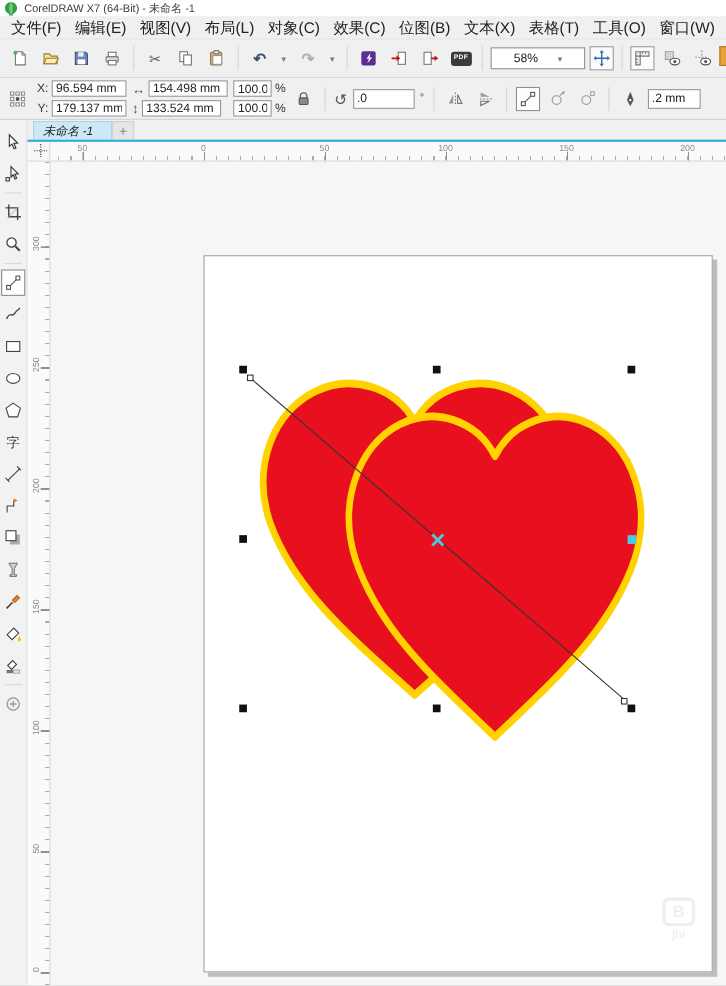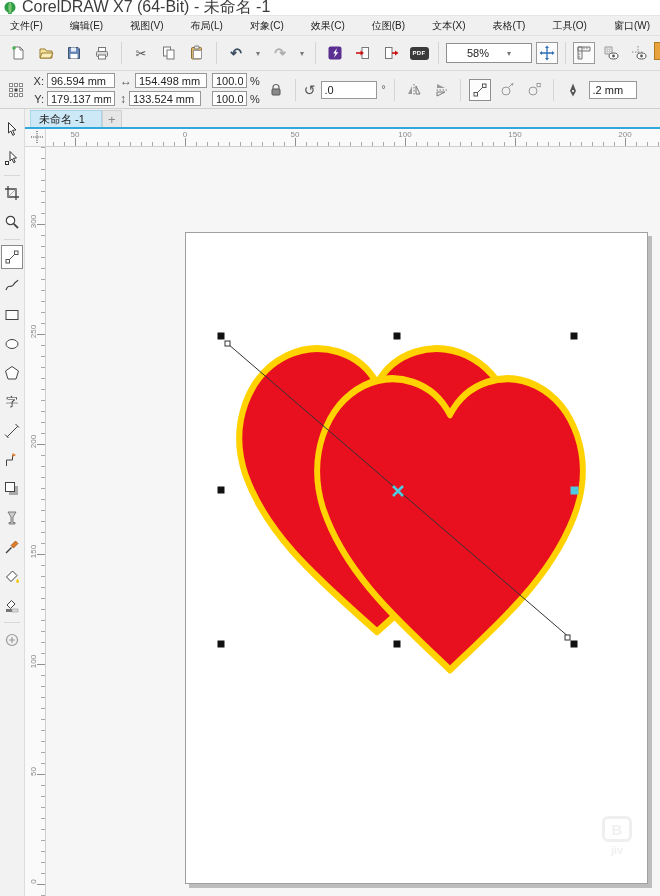--- a/index.html
+++ b/index.html
@@ -4,25 +4,25 @@
 <style>
   * { margin:0; padding:0; box-sizing:border-box; }
   html,body { background:#ccc; }
   #app {
     position:relative; width:660px; height:896px; overflow:hidden;
     background:#f0f0f0; font-family:"Liberation Sans", sans-serif; color:#333;
   }
   
   .titlebar { position:absolute; left:0; top:0; width:660px; height:16px;
     background:#fff; display:flex; align-items:center; gap:5px; padding-left:3px;
-    font-size:16px; color:#3c3c3c; border-bottom:1px solid #e5e5e5; }
+    font-size:10px; color:#3c3c3c; border-bottom:1px solid #e5e5e5; }
   
   .menubar { position:absolute; left:0; top:16px; width:660px; height:20px;
     background:#f0f0f0; display:flex; align-items:center; justify-content:space-between;
-    padding:0 10px; font-size:10px; color:#222; border-bottom:1px solid #e2e2e2; }
+    padding:0 10px; font-size:14px; color:#222; border-bottom:1px solid #e2e2e2; }
   .menu-item { cursor:default; white-space:nowrap; }
   
   .toolbar { position:absolute; left:0; top:36px; width:660px; height:35px;
     background:#f0f0f0; display:flex; align-items:center; gap:4px; padding-left:6px;
     border-bottom:1px solid #dadada; }
   .tbtn { width:24px; height:24px; display:flex; align-items:center; justify-content:center; }
   .tbtn-narrow { width:12px; height:24px; display:flex; align-items:center; justify-content:center; }
   .tsep { width:1px; height:22px; background:#d5d5d5; margin:0 3px; flex:none; }
   .glyph13 { font-size:13px; line-height:1; color:#555; }
   .glyph14 { font-size:14px; line-height:1; font-weight:bold; }
@@ -56,21 +56,21 @@
   .i16 { width:16px; height:16px; display:block; }
   .i14 { width:14px; height:14px; display:block; }
   
   .lower { position:absolute; left:0; top:109px; width:660px; height:787px; display:flex; }
   .toolbox { width:25px; background:#f2f2f2; border-right:1px solid #dcdcdc;
     display:flex; flex-direction:column; align-items:center; gap:5px; padding-top:8px; }
   .tool { width:22px; height:24px; display:flex; align-items:center; justify-content:center; }
   .tool.sel { border:1px solid #8a8a8a; background:#fff; }
   .tool-sep { width:16px; height:1px; background:#d8d8d8; flex:none; }
   .rightside { flex:1; display:flex; flex-direction:column; }
-  .tabbar { height:18px; background:#f0f0f0; display:flex; align-items:flex-end; padding-left:5px; }
+  .tabbar { height:18px; background:#f0f0f0; display:flex; align-items:flex-end; padding-left:5px;font-style:italic; }
   .doc-tab { height:17px; background:#cde9f7; border:1px solid #a8d4ec; border-bottom:none;
     font-size:11px; color:#1a1a1a; display:flex; align-items:center; padding:0 16px 0 8px; }
   .new-tab { width:20px; height:17px; background:#e6e6e6; border:1px solid #d0d0d0; border-bottom:none;
     color:#8a8a8a; font-size:13px; display:flex; align-items:center; justify-content:center; }
   .blueline { height:2px; background:#2fa8dc; }
   .rulerrow { height:18px; display:flex; }
   .corner { width:21px; height:18px; background:#f7f7f7; border-right:1px solid #d5d5d5; border-bottom:1px solid #d5d5d5; position:relative; }
   .hruler { flex:1; position:relative; background:#fafafa; border-bottom:1px solid #cfcfcf; overflow:hidden; }
   .hr-minor { position:absolute; left:7px; right:0; bottom:0; height:4px;
     background:repeating-linear-gradient(to right, #a8a8a8 0 1px, transparent 1px 11px); }

